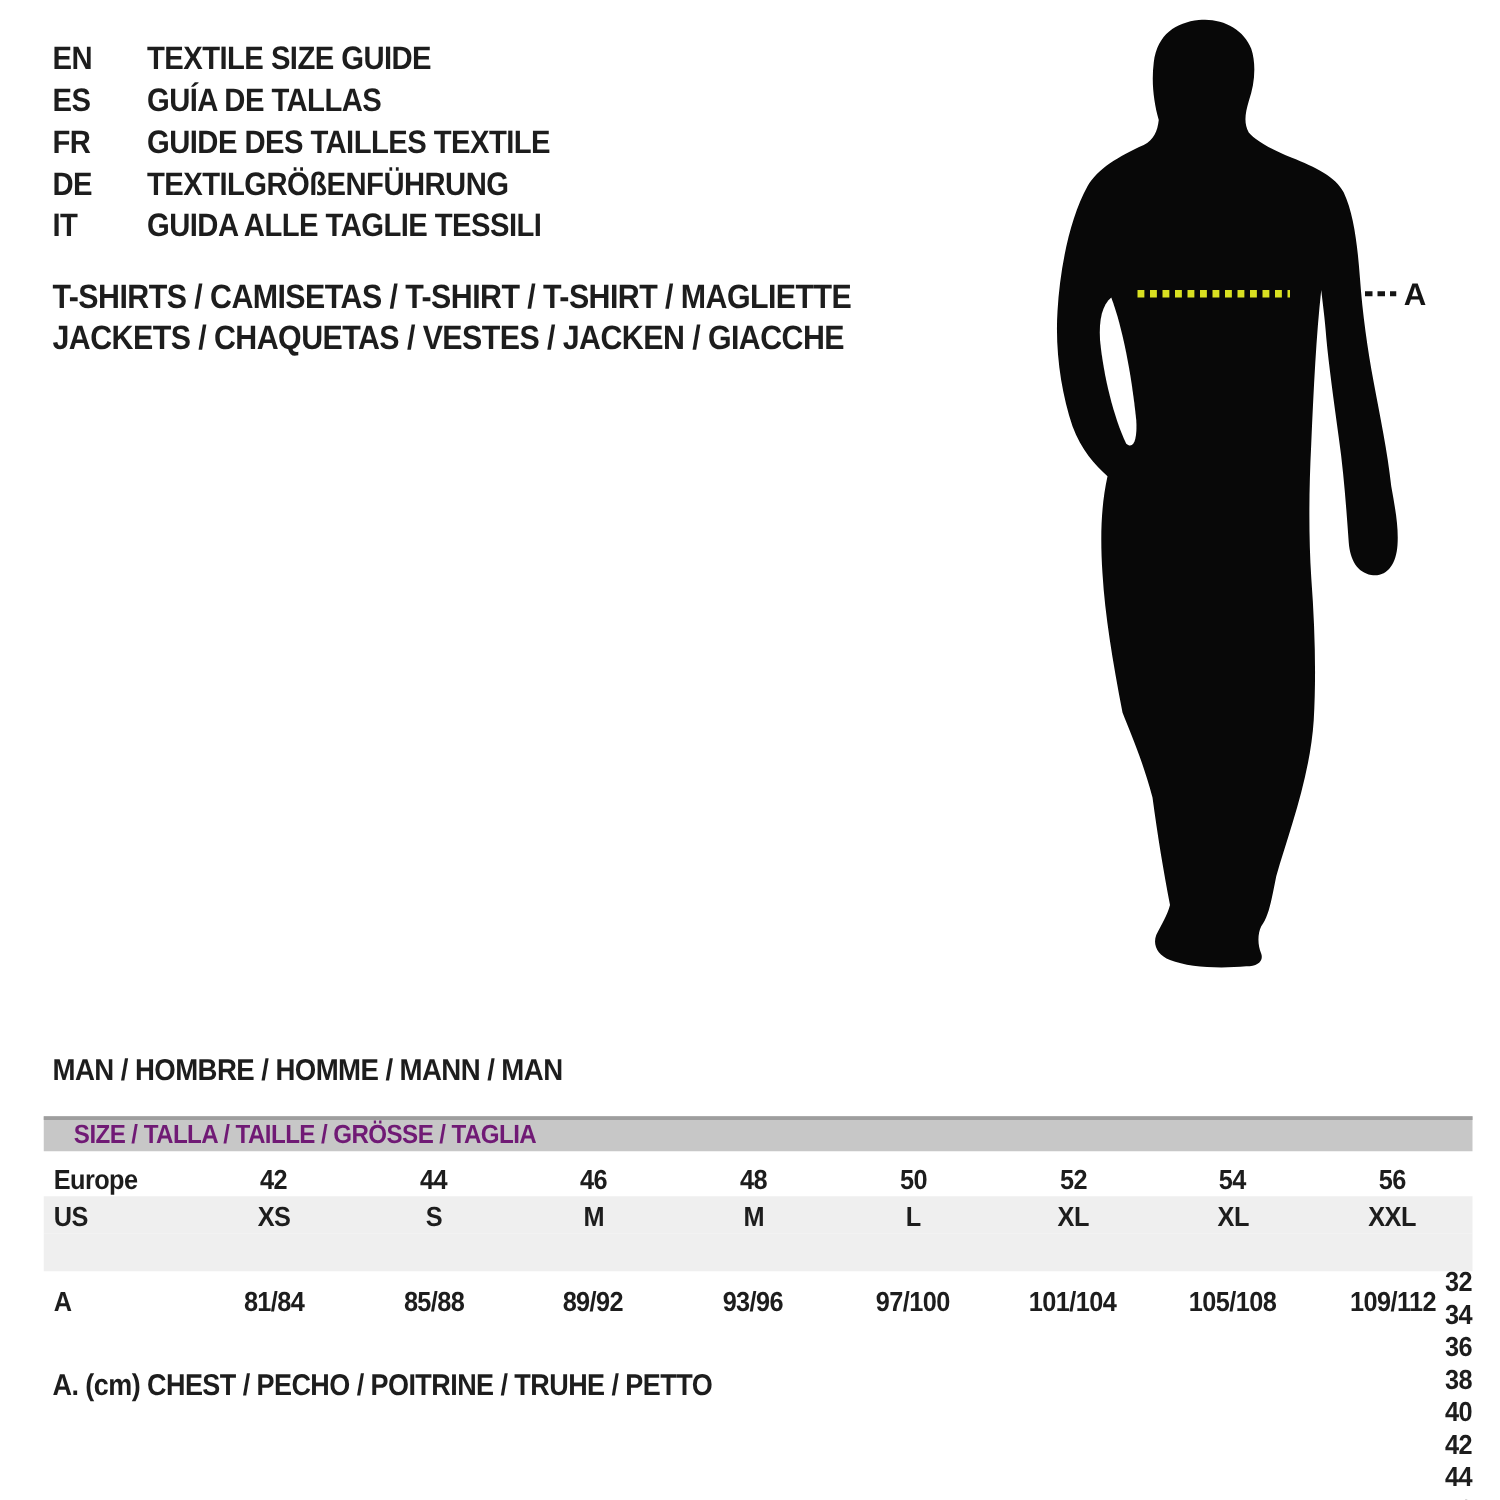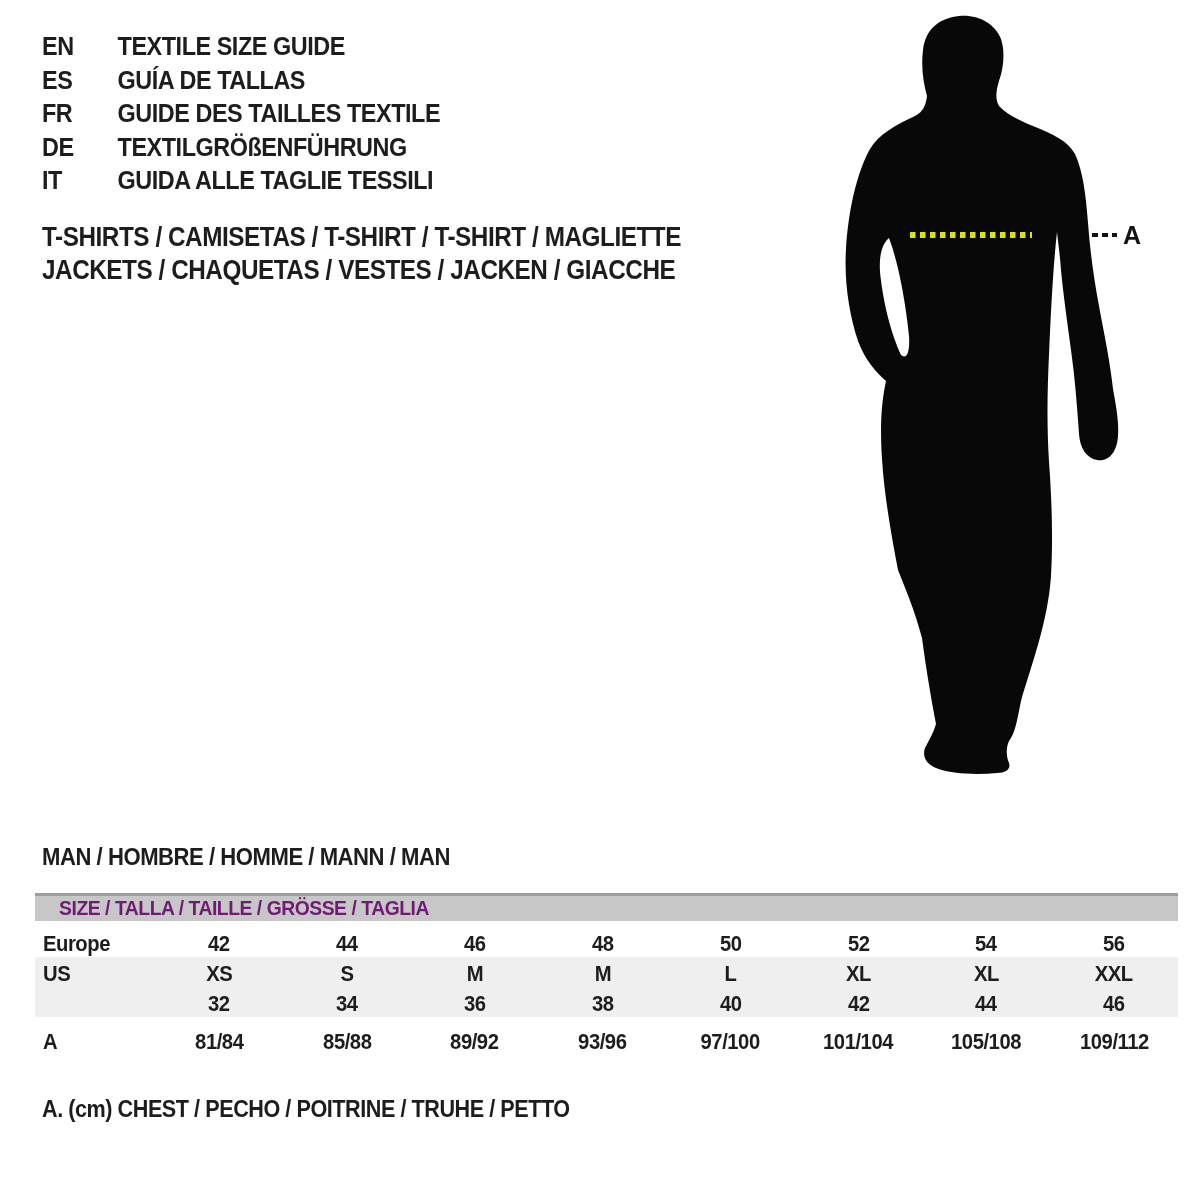--- a/index.html
+++ b/index.html
@@ -41,21 +41,21 @@
   .size-table { position:absolute; left:35px; top:893px; width:1143px; font-size:22px; letter-spacing:-0.5px; }
   .st-header {
     height:28px; background:#c7c7c7; border-top:3px solid #9e9e9e;
     display:flex; align-items:flex-start; padding-left:8px;
     font-size:21px; color:#701a75;
   }
   .st-row { display:flex; align-items:flex-end; }
   .st-row.shaded { background:#efefef; }
   .row-europe { height:36px; }
   .row-us     { height:30px; }
-  .row-alt    { height:30px; }
+  .row-alt    { height:30px;flex-direction:column; }
   .row-a      { height:38px; }
   .st-label { width:120px; padding-left:8px; text-align:left; }
   .st-cell  { flex:1; text-align:center; }
   .cx { display:inline-block; transform:scaleX(0.92); }
   .st-label .cx { transform-origin:0 50%; }
   .st-cell  .cx { transform-origin:50% 50%; }
   
   .footnote {
     position:absolute; left:42px; top:1095px;
     font-size:24px; letter-spacing:-0.5px;

